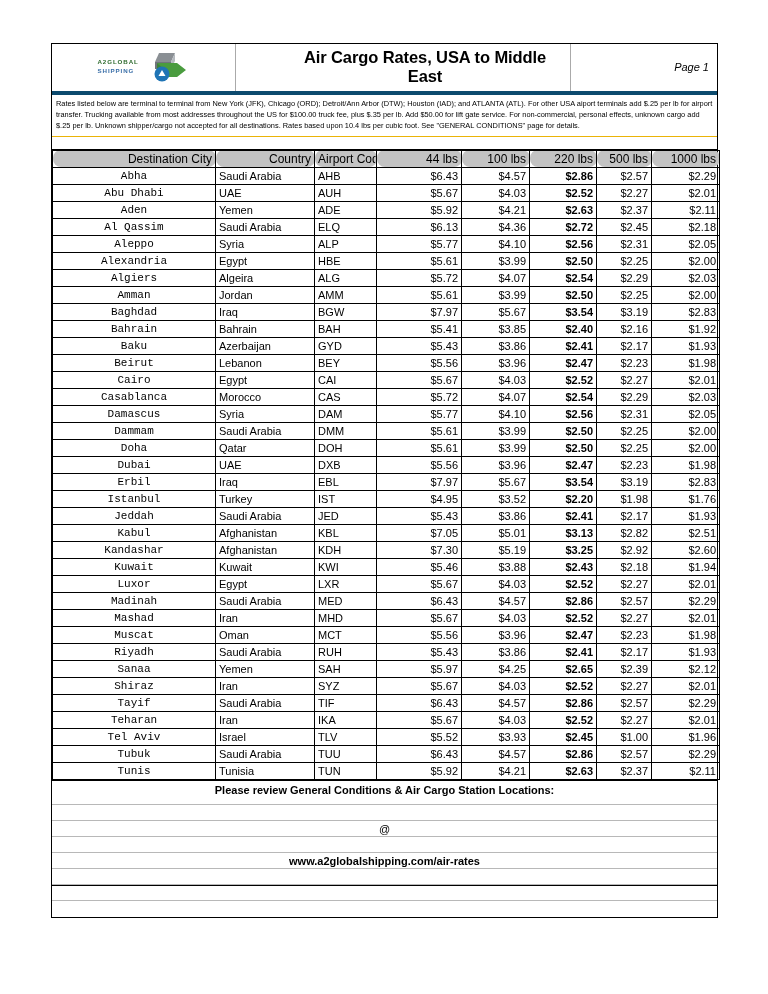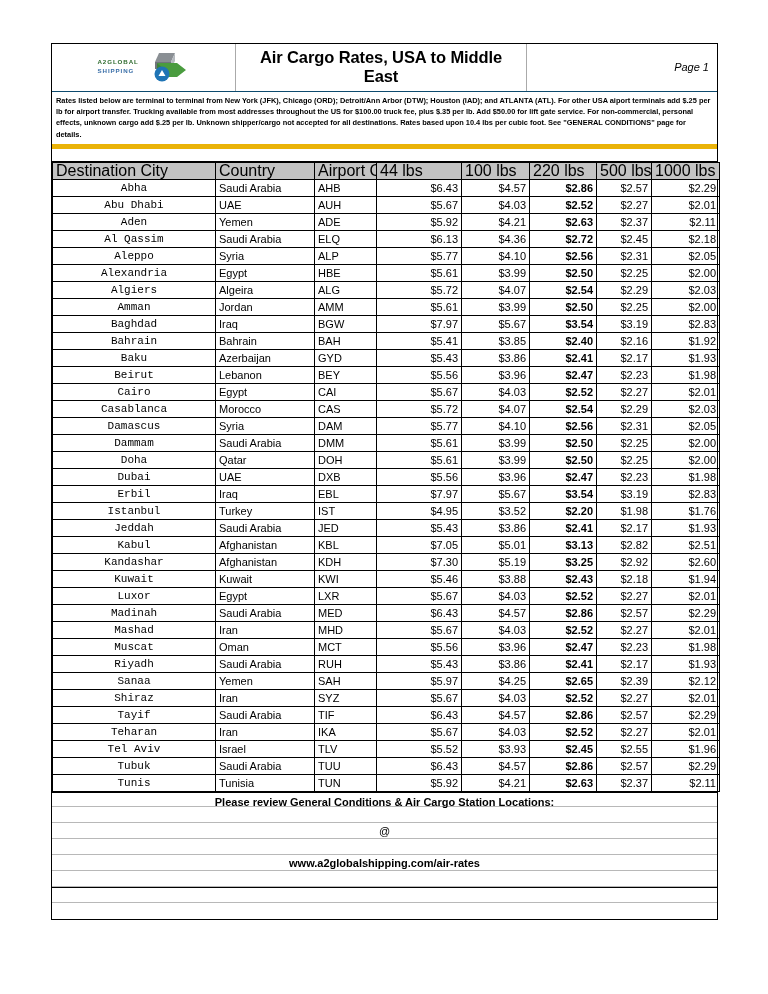--- a/index.html
+++ b/index.html
@@ -23,22 +23,23 @@
     width: 667px;
     border: 1px solid #000000;
     box-sizing: border-box;
     background: #ffffff;
   }
 
   
   .header-block {
     display: flex;
     width: 100%;
-    border-bottom: 1px solid #0c4a6e;
-    box-sizing: border-box;
+    border-bottom: 4px solid #0c4a6e;
+    box-sizing: border-box;
+    gap: 44px;
   }
   .header-logo-cell {
     width: 184px;
     border-right: 1px solid #aaaaaa;
     box-sizing: border-box;
     display: flex;
     align-items: center;
     justify-content: center;
     padding: 4px 0;
   }
@@ -87,24 +88,23 @@
     line-height: 1.45;
     color: #2e6b2e;
     font-family: "Liberation Sans", sans-serif;
   }
   .logo-text .l2 { color: #3a6fa8; }
   .logo-art { position: absolute; left: 49px; top: 2px; }
 
   
   .note-block {
     width: 100%;
-    border-bottom: 5px solid #eab308;
+    border-bottom: 1px solid #eab308;
     box-sizing: border-box;
     padding: 3px 4px 4px 4px;
-    font-weight: bold;
   }
   .note-text {
     font-size: 7.4px;
     line-height: 1.52;
     text-align: left;
   }
 
   
   .spacer-row {
     height: 13px;
@@ -125,22 +125,23 @@
     padding: 0 3px;
     height: 16px;
     line-height: 16px;
     box-sizing: border-box;
     overflow: hidden;
     white-space: nowrap;
   }
   table.rates thead th {
     background: #c3c3c3;
     font-weight: normal;
-    text-align: left;
-    font-size: 16px;
+    text-align: right;
+    font-size: 12px;
+    border-radius: 8px;
   }
   td.city   { text-align: center; font-family: Liberation Mono, monospace; }
   td.country{ text-align: left; }
   td.code   { }
   td.rate   { text-align: right; }
   td.rate-bold { text-align: right; font-weight: bold; }
 
   col.c-city    { width: 163px; }
   col.c-country { width: 99px;  }
   col.c-code    { width: 62px;  }
@@ -158,21 +159,21 @@
   }
   .footer-row {
     width: 100%;
     height: 16px;
     line-height: 16px;
     border-bottom: 1px solid #b8b8b8;
     box-sizing: border-box;
     text-align: center;
     font-size: 11px;
   }
-  .footer-row.tall { height: 14px; line-height: 18px; }
+  .footer-row.tall { height: 24px; line-height: 18px; }
   .footer-row.bold { font-weight: bold; }
   .footer-row.last { border-bottom: none; }
   .footer-row.heavy-top { border-top: 1px solid #000000; }
 </style>
 </head>
 <body>
 
 <div class="page">
 
   <div class="header-block">
@@ -564,21 +565,21 @@
           <td class="rate">$2.27</td>
           <td class="rate">$2.01</td>
         </tr>
         <tr>
           <td class="city">Tel Aviv</td>
           <td class="country">Israel</td>
           <td class="code">TLV</td>
           <td class="rate">$5.52</td>
           <td class="rate">$3.93</td>
           <td class="rate-bold">$2.45</td>
-          <td class="rate">$2.55</td>
+          <td class="rate">$1.00</td>
           <td class="rate">$1.96</td>
         </tr>
         <tr>
           <td class="city">Tubuk</td>
           <td class="country">Saudi Arabia</td>
           <td class="code">TUU</td>
           <td class="rate">$6.43</td>
           <td class="rate">$4.57</td>
           <td class="rate-bold">$2.86</td>
           <td class="rate">$2.57</td>

